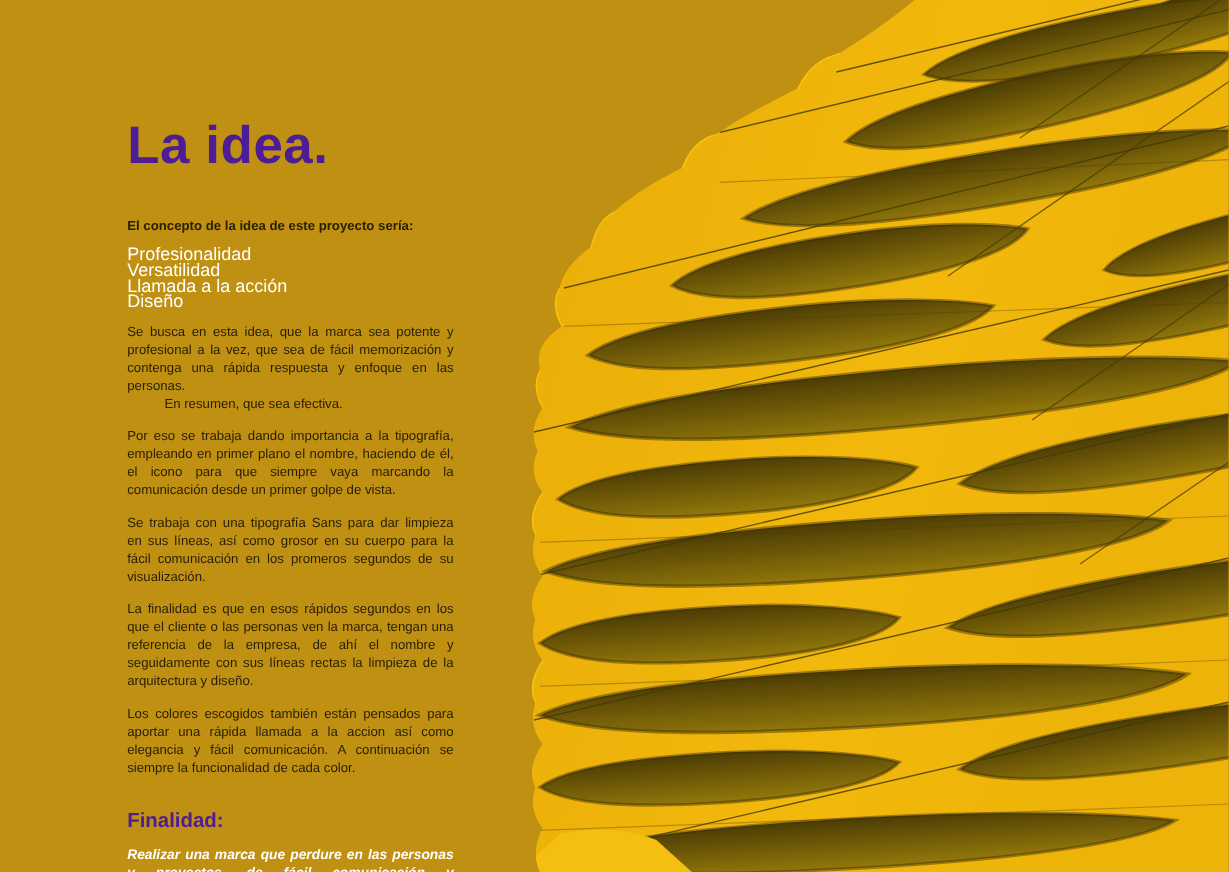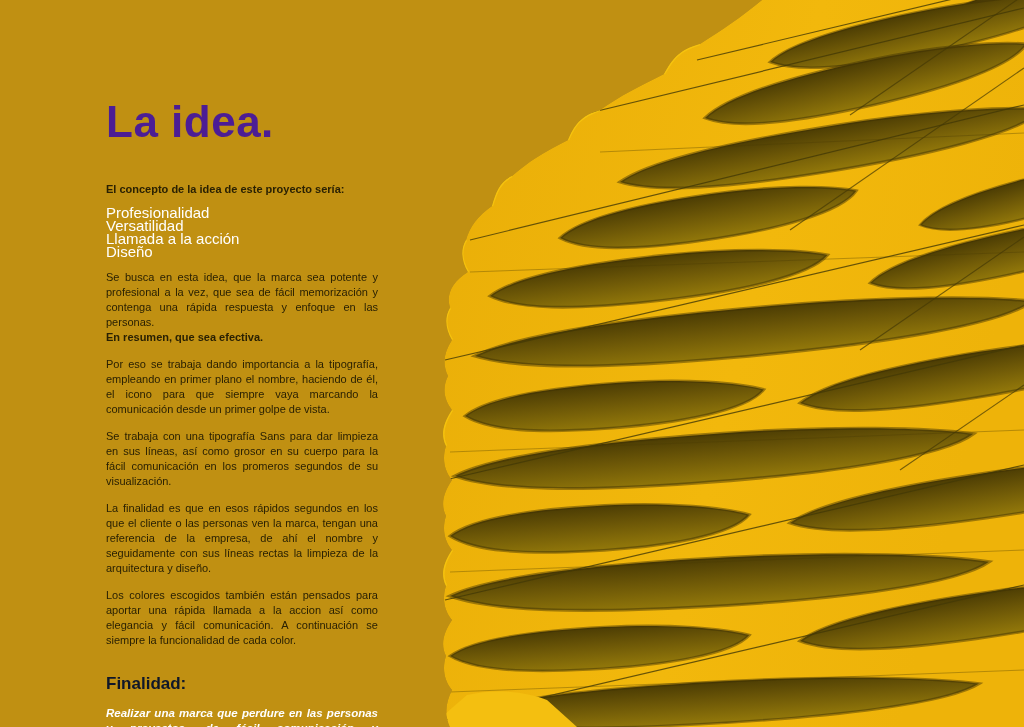--- a/index.html
+++ b/index.html
@@ -23,23 +23,23 @@
     margin:38px 0 0 0;font-size:11px;line-height:15px;font-weight:bold;
   }
   .concepts{margin:9px 0 0 0;}
   .concepts div{
     color:#ffffff;font-weight:normal;font-size:15px;line-height:13px;
   }
   p.body{
     margin:12px 0 0 0;font-size:11px;line-height:15px;
     text-align:justify;
   }
-  p.body strong{font-weight:bold;}
+  p.body strong{font-weight:normal;margin-left:31px;}
   .finalidad-h{
-    margin:26px 0 0 0;color:#0f172a;font-weight:bold;font-size:17px;line-height:20px;
+    margin:26px 0 0 0;color:#4c1d95;font-weight:bold;font-size:17px;line-height:20px;
   }
   .finalidad-t{
     margin:12px 0 0 0;color:#ffffff;font-weight:bold;font-style:italic;
     font-size:11.5px;line-height:15px;text-align:justify;
   }
   
   .facade{
     position:absolute;left:437px;top:0;width:587px;height:727px;display:block;
   }
 </style>

